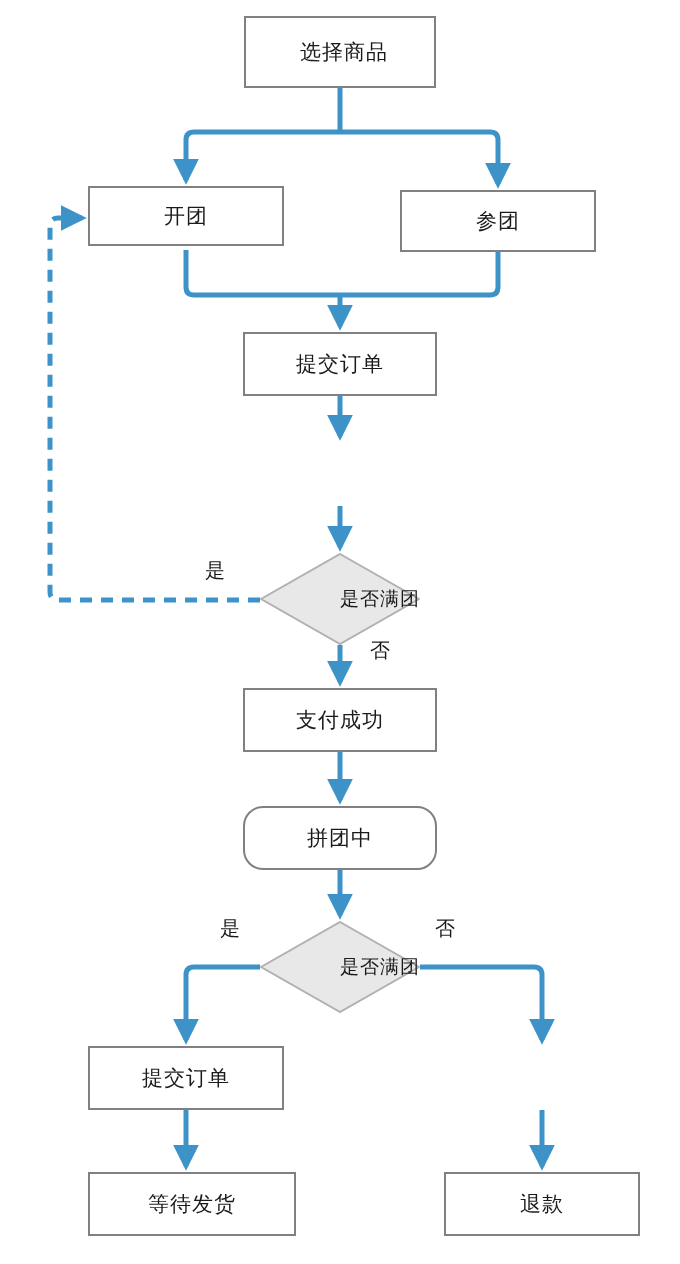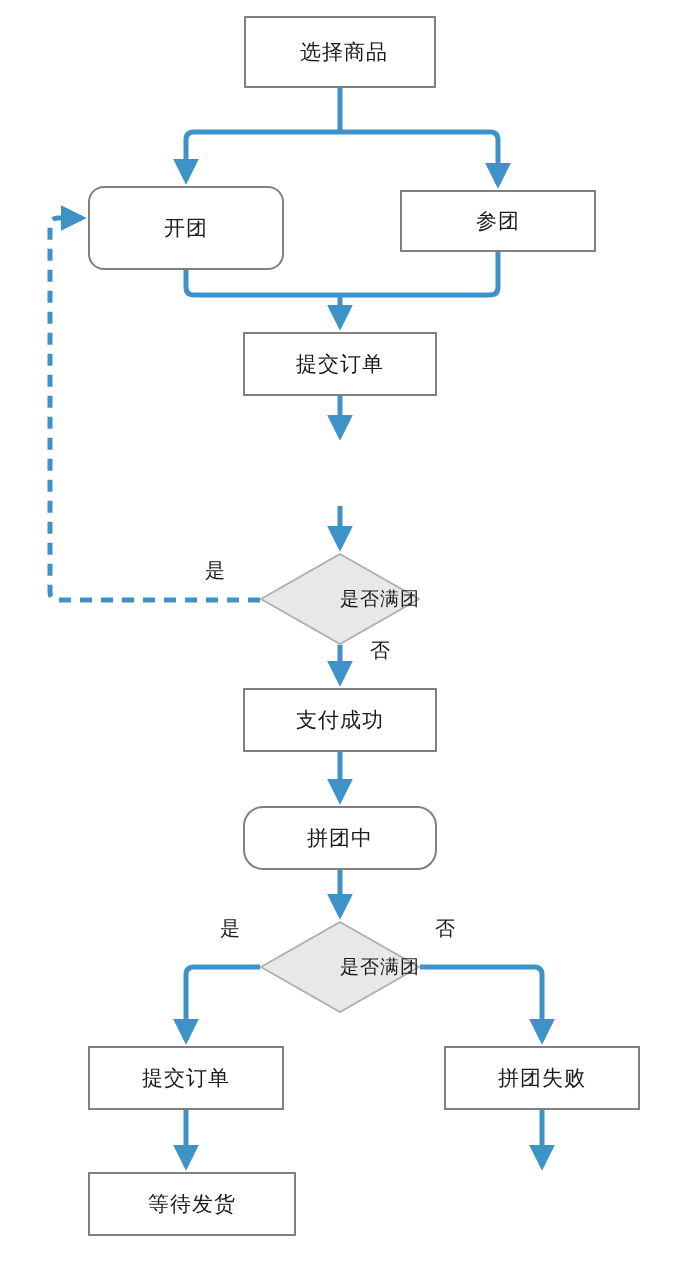--- a/index.html
+++ b/index.html
@@ -111,21 +111,21 @@
       <path d="M 542 1110 L 542 1166" marker-end="url(#arrow)"></path>
 
       <path d="M 260 600 L 58 600 Q 50 600 50 592 L 50 226 Q 50 218 58 218 L 82 218" stroke-dasharray="12 9" marker-end="url(#arrow)"></path>
     </g>
   </svg>
 
   <div class="node process" style="left:244px; top:16px; width:192px; height:72px;padding-left:8px;">
     <span>选择商品</span>
   </div>
 
-  <div class="node process" style="left:88px; top:186px; width:196px; height:84px;border-radius:16px;">
+  <div class="node process" style="left:88px; top:186px; width:196px; height:60px;">
     <span>开团</span>
   </div>
 
   <div class="node process" style="left:400px; top:190px; width:196px; height:62px;">
     <span>参团</span>
   </div>
 
   <div class="node process" style="left:243px; top:332px; width:194px; height:64px;">
     <span>提交订单</span>
   </div>
@@ -150,27 +150,27 @@
     <svg class="dshape" viewBox="0 0 160 92" preserveAspectRatio="none" xmlns="http://www.w3.org/2000/svg">
       <polygon points="80,1 159,46 80,91 1,46" fill="#e8e8e8" stroke="#b0b0b0" stroke-width="2"></polygon>
     </svg>
     <span class="dlabel">是否满团</span>
   </div>
 
   <div class="node process" style="left:88px; top:1046px; width:196px; height:64px;">
     <span>提交订单</span>
   </div>
 
-  <div class="node process" style="left:444px; top:1046px; width:196px; height:64px;">
-    <span>拼团失败</span>
-  </div>
 
   <div class="node process" style="left:88px; top:1172px; width:208px; height:64px;">
     <span>等待发货</span>
   </div>
 
+  <div class="node process" style="left:444px; top:1172px; width:196px; height:64px;">
+    <span>退款</span>
+  </div>
 
   <div class="edge-label" style="left:205px; top:560px;">是</div>
   <div class="edge-label" style="left:370px; top:640px;">否</div>
   <div class="edge-label" style="left:220px; top:918px;">是</div>
   <div class="edge-label" style="left:435px; top:918px;">否</div>
 
 </div>
 
 </body></html>

